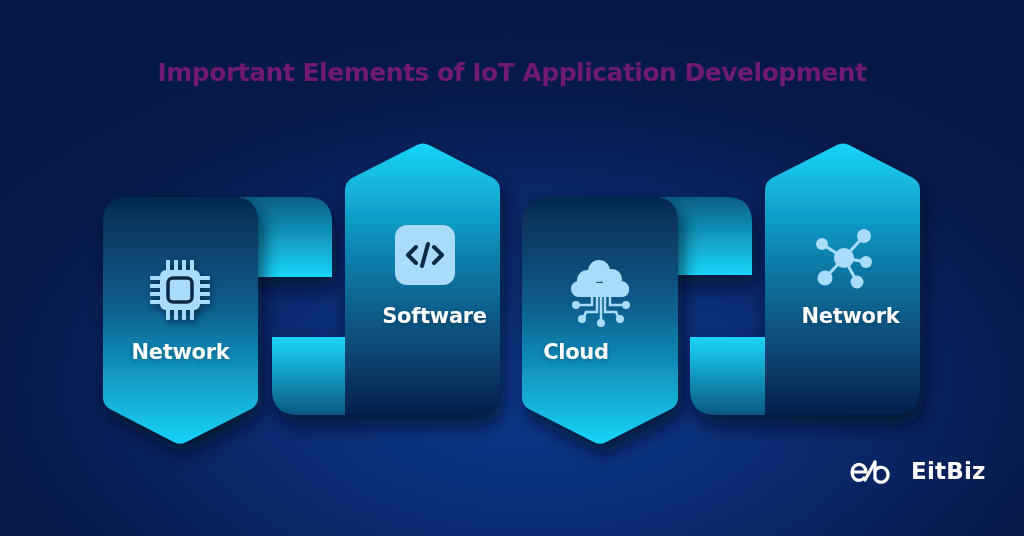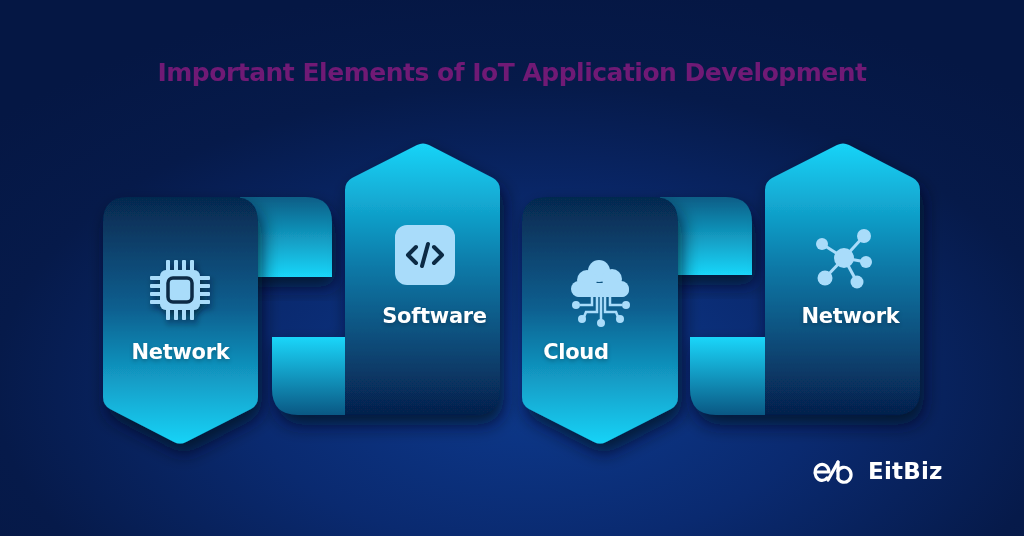--- a/index.html
+++ b/index.html
@@ -37,25 +37,25 @@
       font-weight: bold;
       text-align: center;
       letter-spacing: -0.3px;
       text-shadow: 0 2px 4px rgba(0,0,0,0.25);
     }
     .icon {
       position: absolute;
     }
     .logo {
       position: absolute;
-      left: 812px;
+      left: 849px;
       top: 458px;
       display: flex;
       align-items: center;
-      gap: 12px;
+      gap: 18px;
       justify-content: center;
     }
     .logo-text {
       color: #ffffff;
       font-size: 23px;
       font-weight: bold;
       letter-spacing: 0.2px;
     }
   </style>
 </head>

